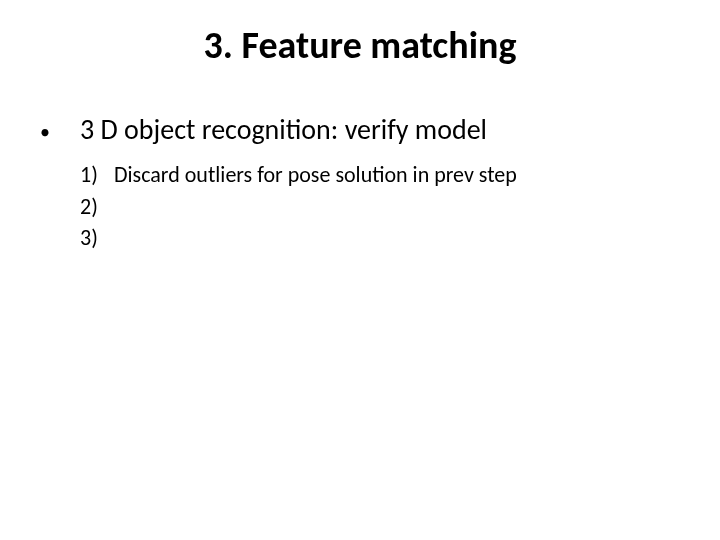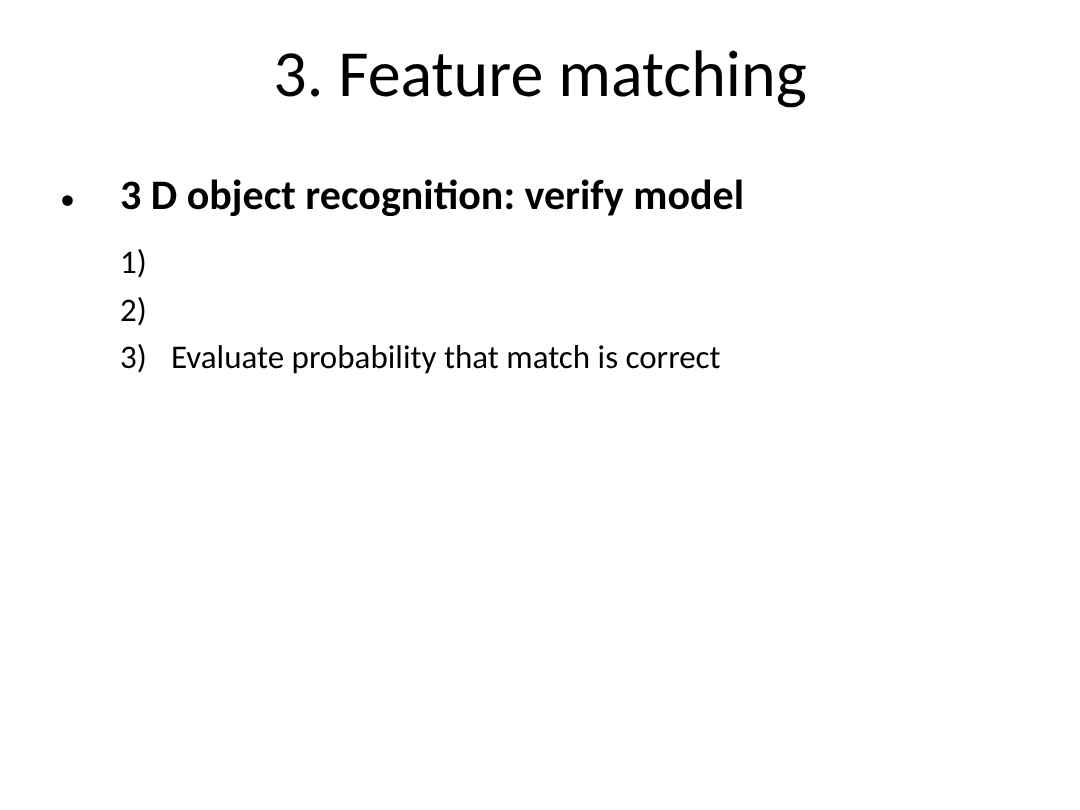--- a/index.html
+++ b/index.html
@@ -17,40 +17,40 @@
     width: 720px;
     height: 540px;
     box-sizing: border-box;
   }
   .title {
     position: absolute;
     top: 22px;
     left: 0;
     width: 720px;
     text-align: center;
-    font-size: 44px;
-    font-weight: 400;
+    font-size: 38px;
+    font-weight: 700;
   }
   .bullet-row {
     position: absolute;
     top: 112px;
     left: 40px;
     right: 40px;
     display: flex;
     align-items: baseline;
   }
   .bullet-dot {
     width: 40px;
     font-size: 20px;
     line-height: 1;
     padding-top: 6px;
   }
   .bullet-text {
     font-size: 28px;
-    font-weight: 700;
+    font-weight: 400;
   }
   .numlist {
     position: absolute;
     top: 160px;
     left: 80px;
     right: 40px;
   }
   .numitem {
     display: flex;
     align-items: baseline;
@@ -71,23 +71,23 @@
   <div class="title">3. Feature matching</div>
 
   <div class="bullet-row">
     <div class="bullet-dot">•</div>
     <div class="bullet-text">3 D object recognition: verify model</div>
   </div>
 
   <div class="numlist">
     <div class="numitem">
       <div class="numlabel">1)</div>
+      <div>Discard outliers for pose solution in prev step</div>
     </div>
     <div class="numitem">
       <div class="numlabel">2)</div>
     </div>
     <div class="numitem">
       <div class="numlabel">3)</div>
-      <div>Evaluate probability that match is correct</div>
     </div>
   </div>
 
 </div>
 
 </body></html>

